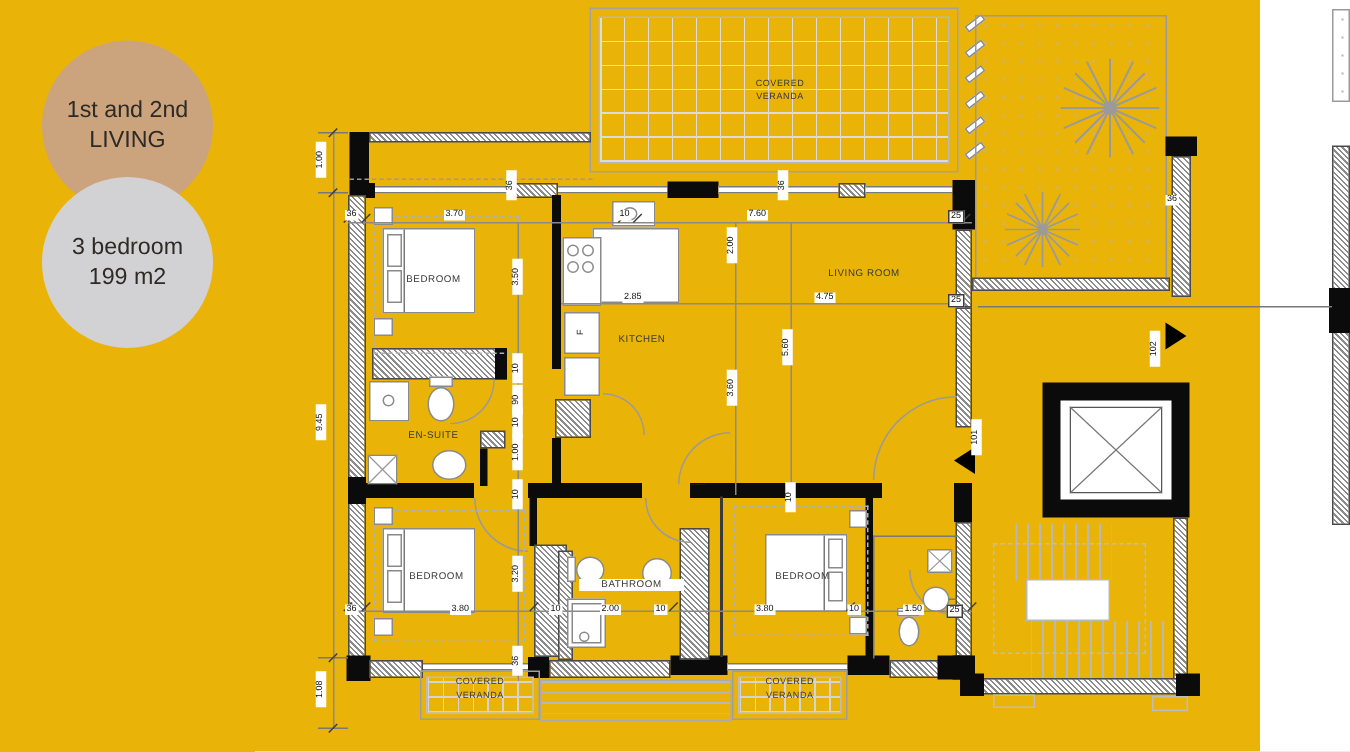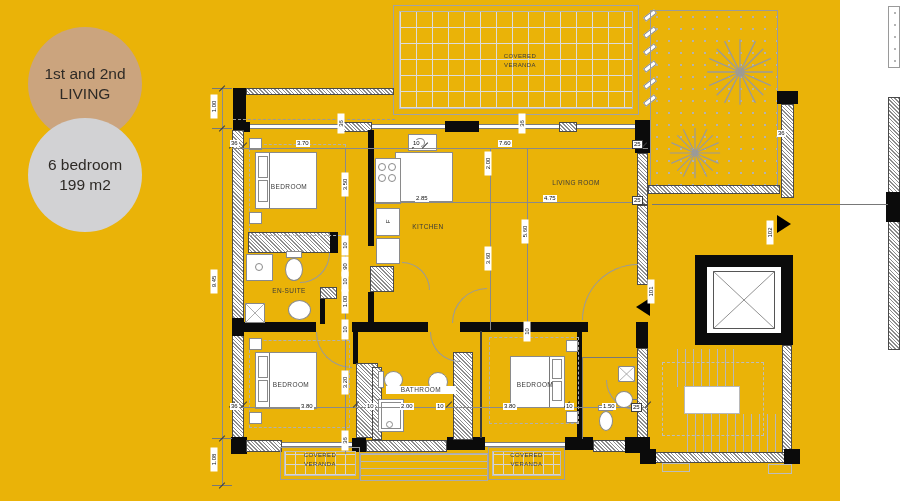--- a/index.html
+++ b/index.html
@@ -36,21 +36,21 @@
 </head>
 <body>
 
 <div id="screen">
 
   <div class="badge badge-floors" style="left:28px;top:27px">
     <div>1st and 2nd</div>
     <div>LIVING</div>
   </div>
   <div class="badge badge-unit" style="left:28px;top:118px">
-    <div>6 bedroom</div>
+    <div>3 bedroom</div>
     <div>199 m2</div>
   </div>
 
   <div class="abs" style="left:393px;top:5px;width:246px;height:110px;border:1px solid #a2a2a2"></div>
   <div class="abs grid" style="left:399px;top:11px;width:234px;height:98px;border:1px solid #b8b8b8"></div>
   <div class="rlabel" style="left:455px;top:52px;width:130px;font-size:6px">COVERED</div>
   <div class="rlabel" style="left:455px;top:61px;width:130px;font-size:6px">VERANDA</div>
 
   <div class="slat" style="left:643px;top:13px"></div>
   <div class="slat" style="left:643px;top:30px"></div>

